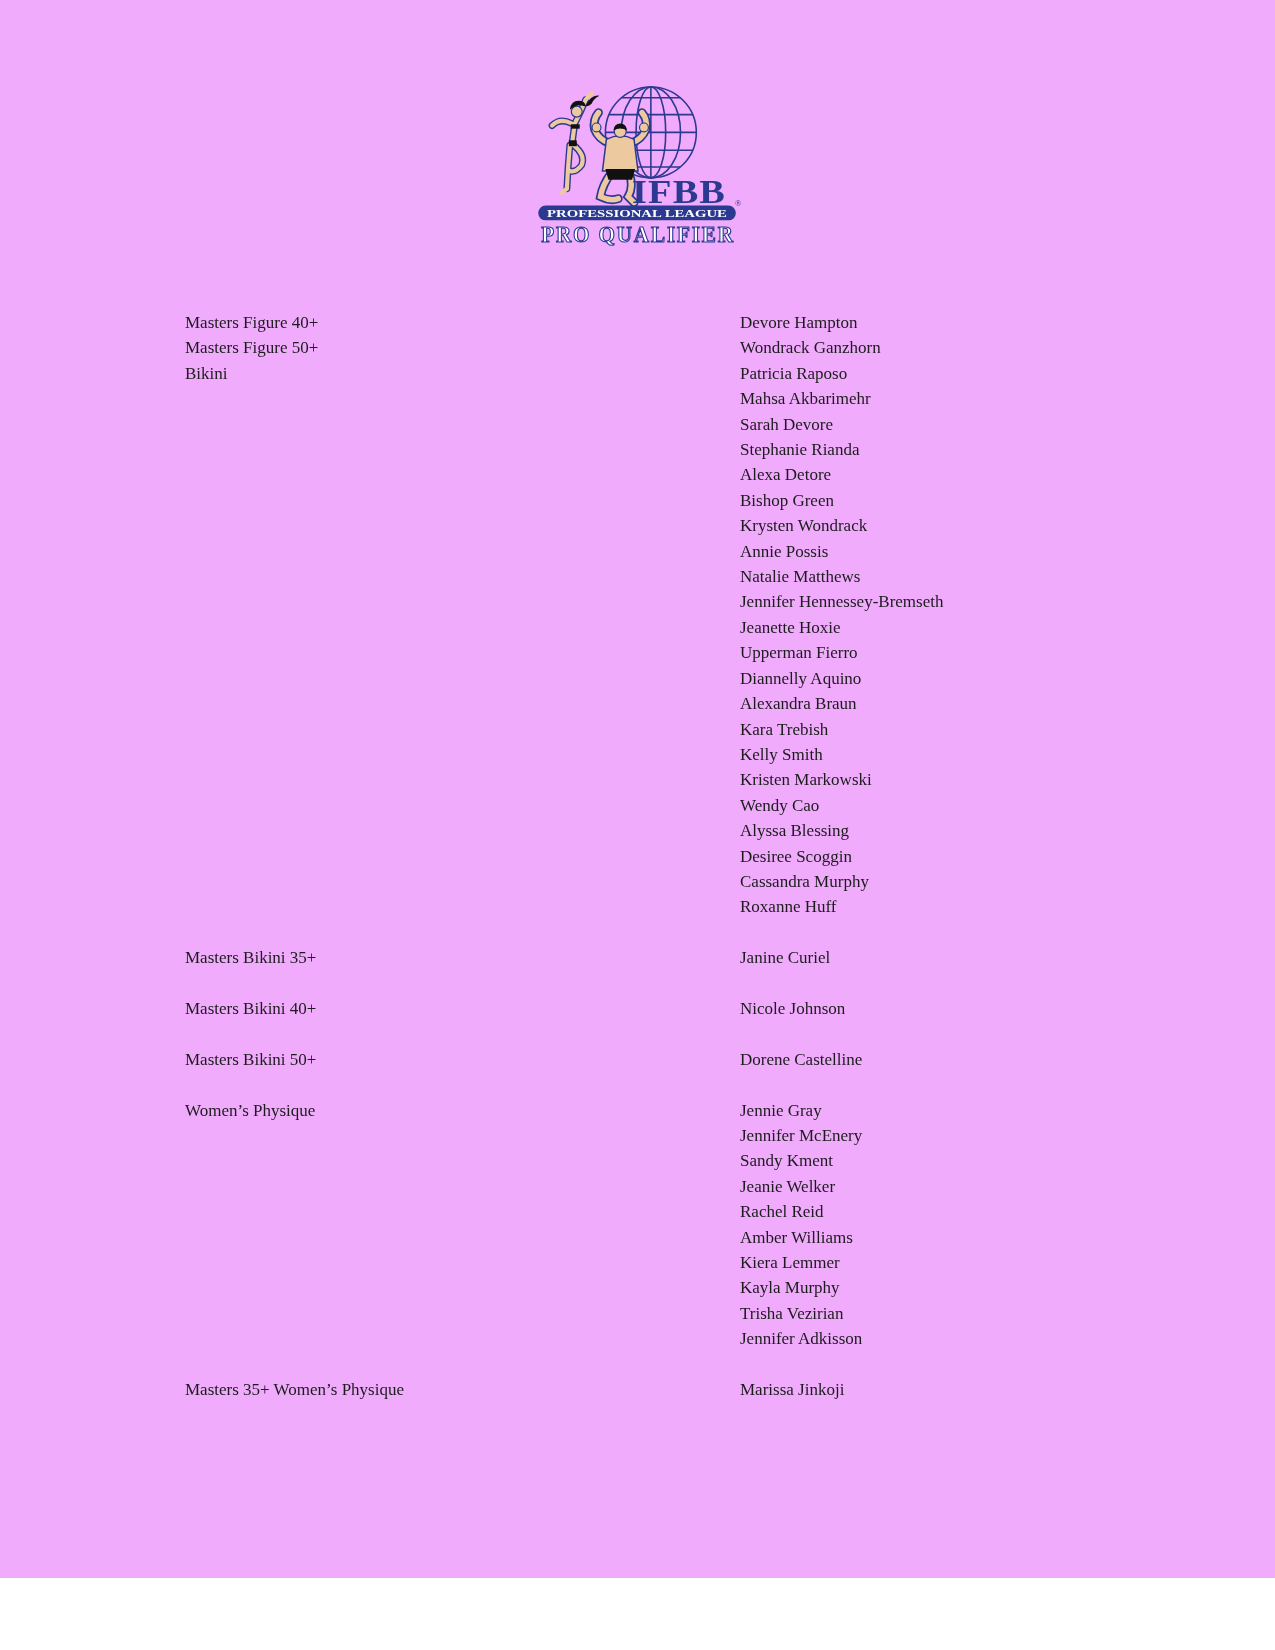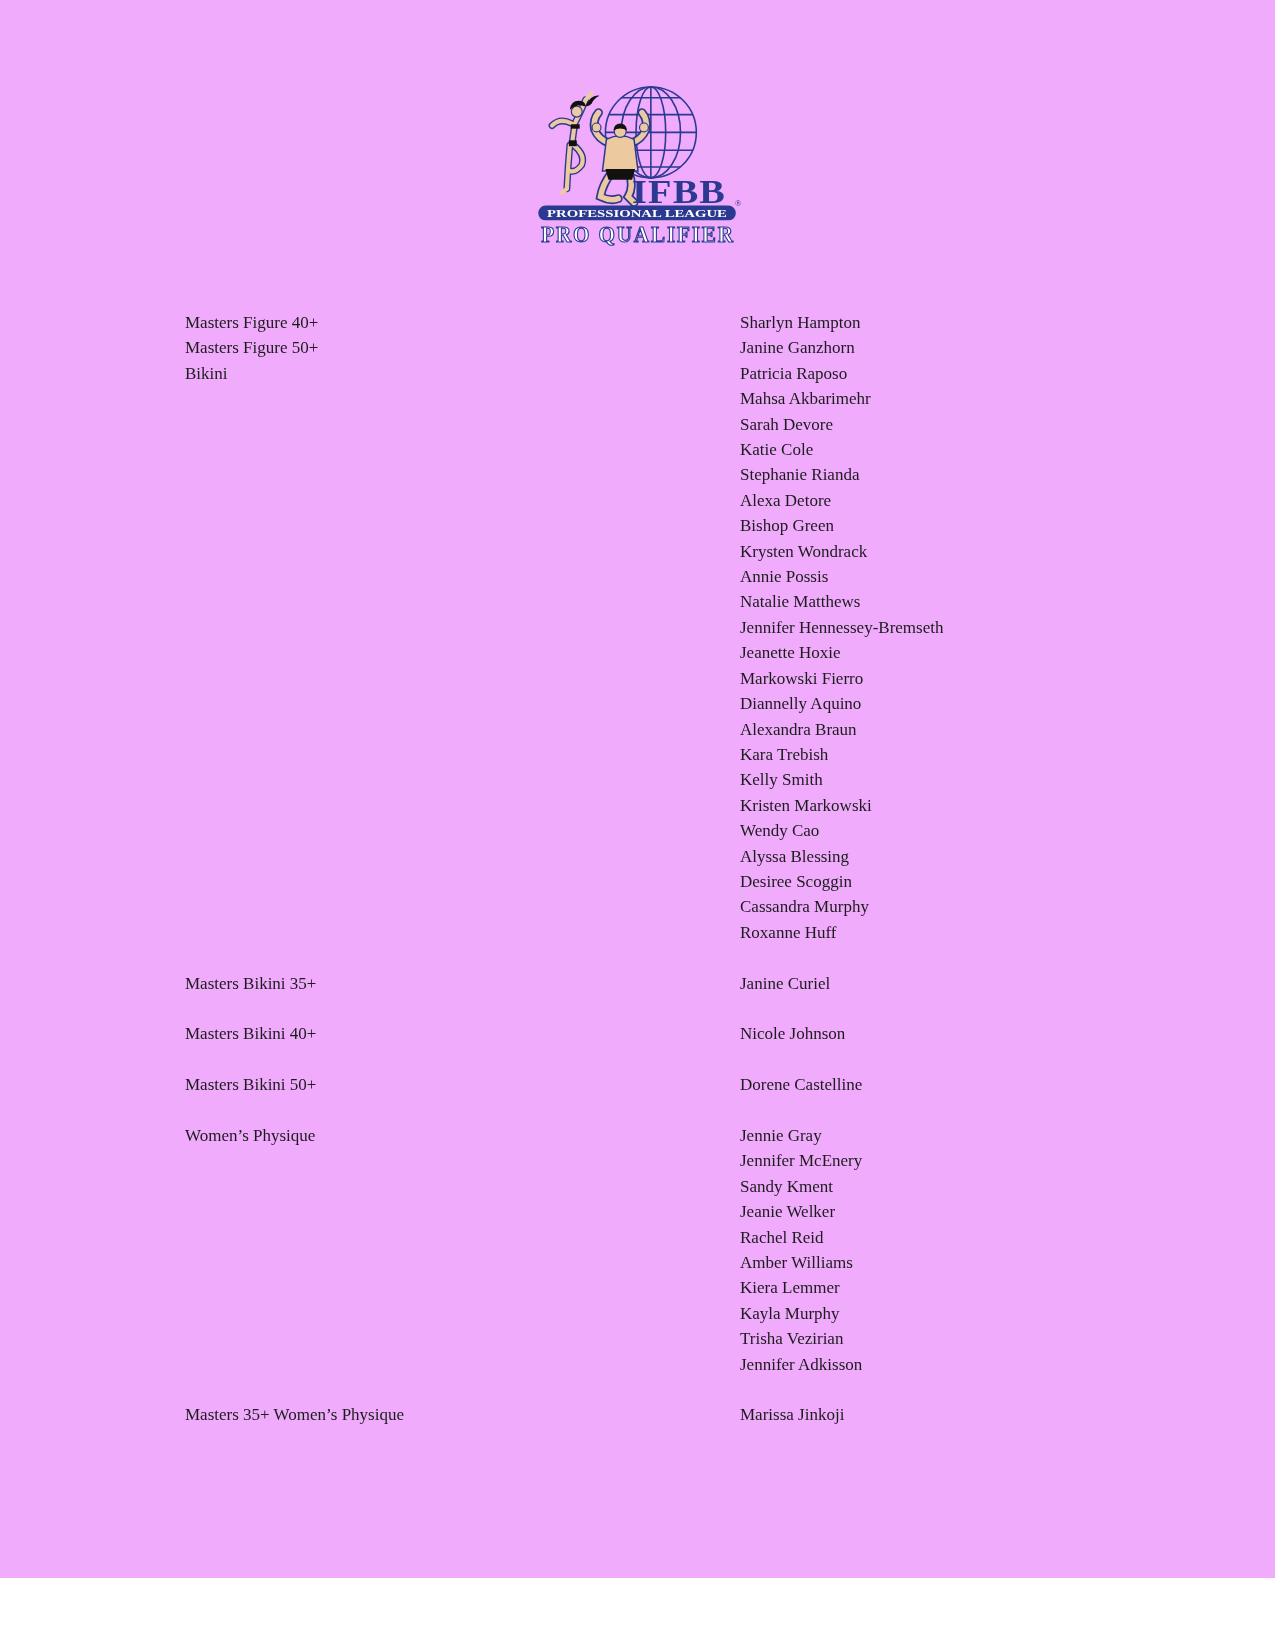--- a/index.html
+++ b/index.html
@@ -104,35 +104,34 @@
   </svg>
 
   <div class="results">
       <div class="section">
         <div class="col-cats">
           <div class="line">Masters Figure 40+</div>
           <div class="line">Masters Figure 50+</div>
           <div class="line">Bikini</div>
         </div>
         <div class="col-names">
-          <div class="line">Sharlyn Hampton</div>
-          <div class="line">Janine Ganzhorn</div>
+          <div class="line">Devore Hampton</div>
+          <div class="line">Wondrack Ganzhorn</div>
           <div class="line">Patricia Raposo</div>
           <div class="line">Mahsa Akbarimehr</div>
           <div class="line">Sarah Devore</div>
-          <div class="line">Katie Cole</div>
           <div class="line">Stephanie Rianda</div>
           <div class="line">Alexa Detore</div>
           <div class="line">Bishop Green</div>
           <div class="line">Krysten Wondrack</div>
           <div class="line">Annie Possis</div>
           <div class="line">Natalie Matthews</div>
           <div class="line">Jennifer Hennessey-Bremseth</div>
           <div class="line">Jeanette Hoxie</div>
-          <div class="line">Markowski Fierro</div>
+          <div class="line">Upperman Fierro</div>
           <div class="line">Diannelly Aquino</div>
           <div class="line">Alexandra Braun</div>
           <div class="line">Kara Trebish</div>
           <div class="line">Kelly Smith</div>
           <div class="line">Kristen Markowski</div>
           <div class="line">Wendy Cao</div>
           <div class="line">Alyssa Blessing</div>
           <div class="line">Desiree Scoggin</div>
           <div class="line">Cassandra Murphy</div>
           <div class="line">Roxanne Huff</div>

